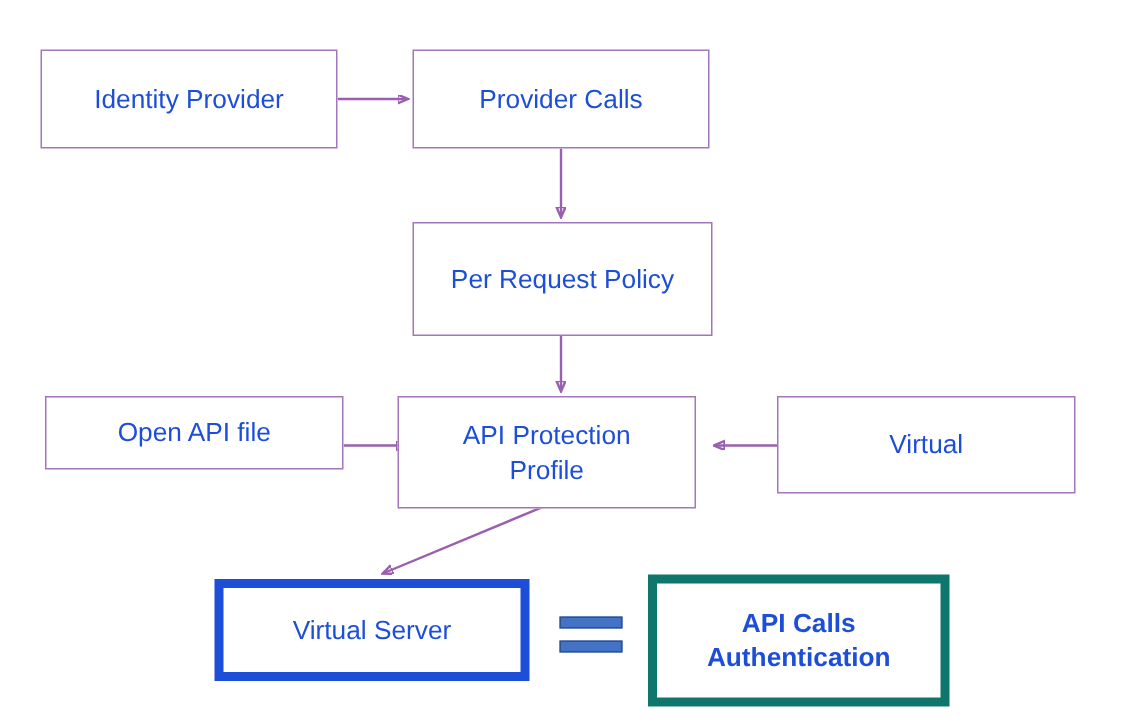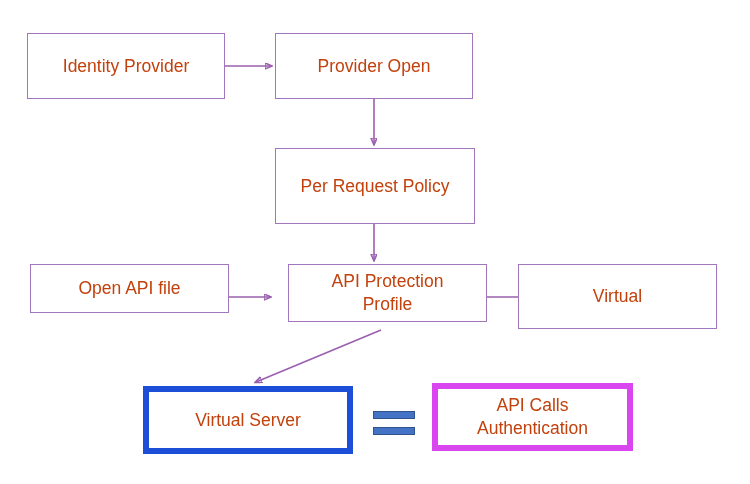--- a/index.html
+++ b/index.html
@@ -16,42 +16,43 @@
     overflow: hidden;
   }
   .node {
     position: absolute;
     background: #ffffff;
     border: 1.5px solid #a276bd;
     display: flex;
     align-items: center;
     justify-content: center;
     text-align: center;
-    color: #c2410c;
+    color: #1d4ed8;
     font-size: 17.5px;
     line-height: 23px;
     box-sizing: border-box;
   }
   .node .lbl { display: block; }
   .node .lbl.narrow { max-width: 150px; }
 
   #node-identity-provider   { left: 27px;  top: 33px;  width: 198px; height: 66px; }
   #node-provider-list       { left: 275px; top: 33px;  width: 198px; height: 66px; }
   #node-per-request-policy  { left: 275px; top: 148px; width: 200px; height: 76px; }
   #node-open-api-file       { left: 30px;  top: 264px; width: 199px; height: 49px; }
-  #node-api-protection      { left: 288px; top: 264px; width: 199px; height: 58px; }
+  #node-api-protection      { left: 265px; top: 264px; width: 199px; height: 75px; }
   #node-resolver            { left: 518px; top: 264px; width: 199px; height: 65px; }
 
   #node-virtual-server {
     left: 143px; top: 386px; width: 210px; height: 68px;
     border: 6px solid #1d4ed8;
   }
   #node-api-calls-auth {
-    left: 432px; top: 383px; width: 201px; height: 68px;
-    border: 6px solid #d946ef;
+    left: 432px; top: 383px; width: 201px; height: 88px;
+    border: 6px solid #0f766e;
+    font-weight: bold;
   }
 
   #arrow-layer {
     position: absolute;
     left: 0; top: 0;
     width: 750px;
     height: 484px;
     pointer-events: none;
   }
   #arrow-layer line, #arrow-layer path {
@@ -93,21 +94,21 @@
     <line x1="229" y1="297" x2="270" y2="297" marker-end="url(#ah)"></line>
     <line x1="518" y1="297" x2="477" y2="297" marker-end="url(#ah)"></line>
     <line x1="381" y1="330" x2="256" y2="382" marker-end="url(#ah)"></line>
   </svg>
 
   <div class="node" id="node-identity-provider">
     <span class="lbl">Identity Provider</span>
   </div>
 
   <div class="node" id="node-provider-list">
-    <span class="lbl">Provider Open</span>
+    <span class="lbl">Provider Calls</span>
   </div>
 
   <div class="node" id="node-per-request-policy">
     <span class="lbl">Per Request Policy</span>
   </div>
 
   <div class="node" id="node-open-api-file">
     <span class="lbl">Open API file</span>
   </div>
 

